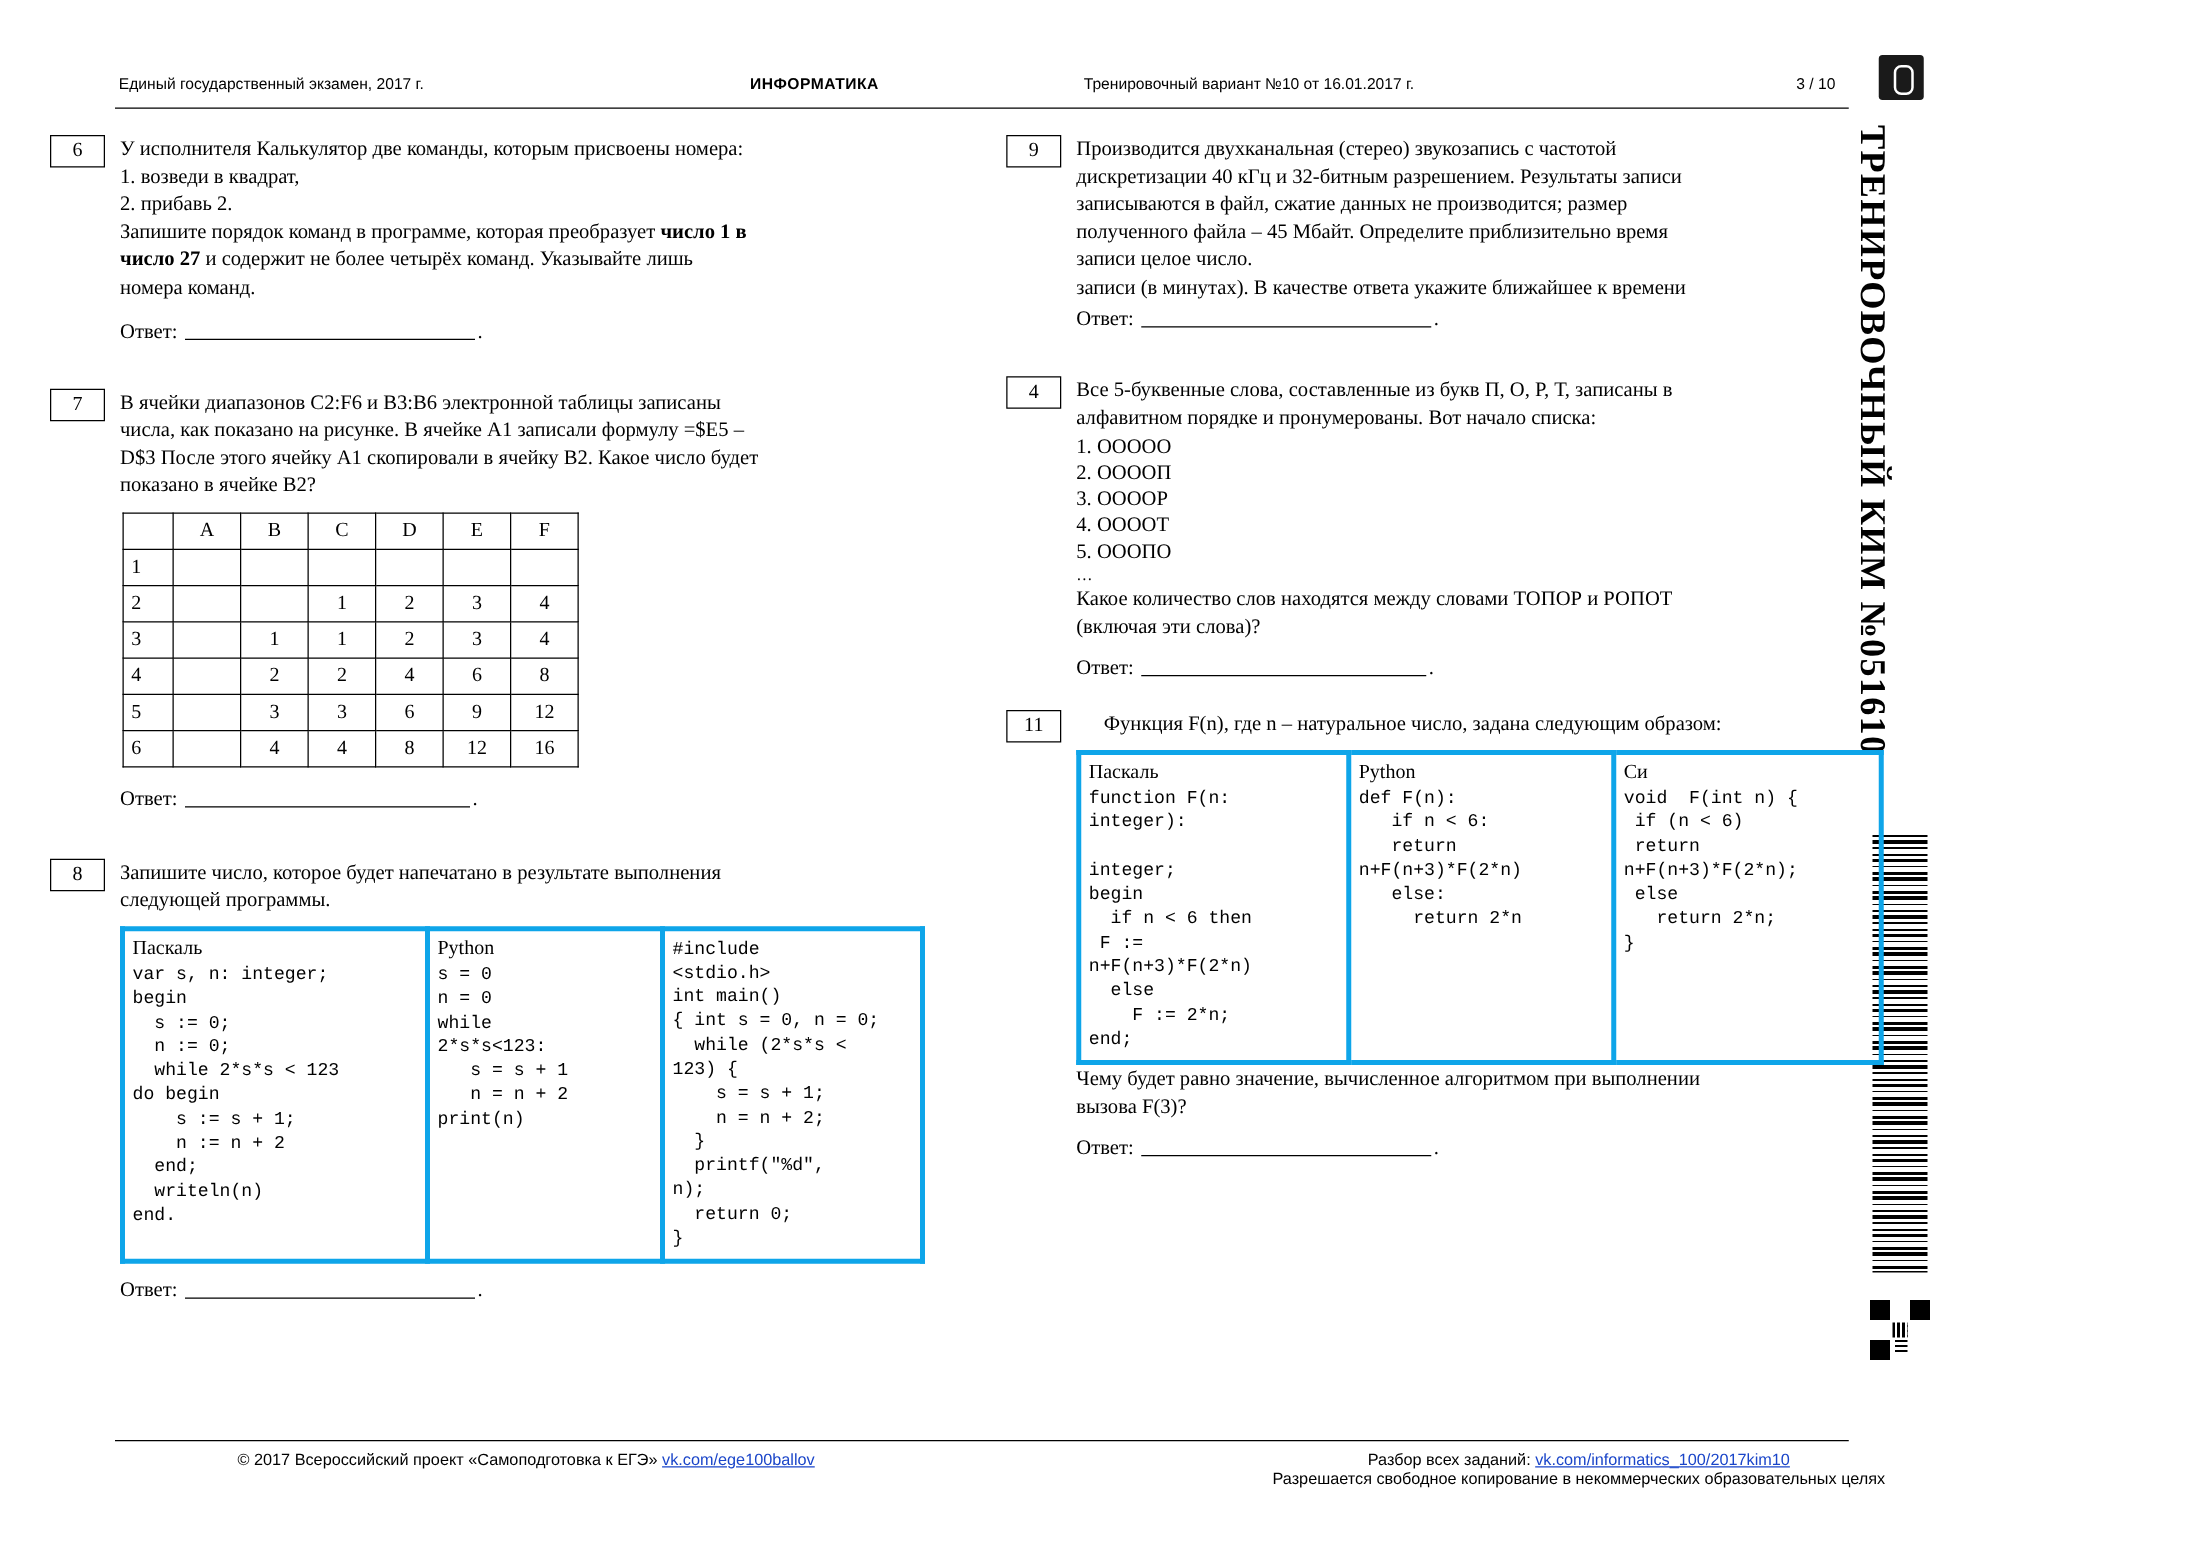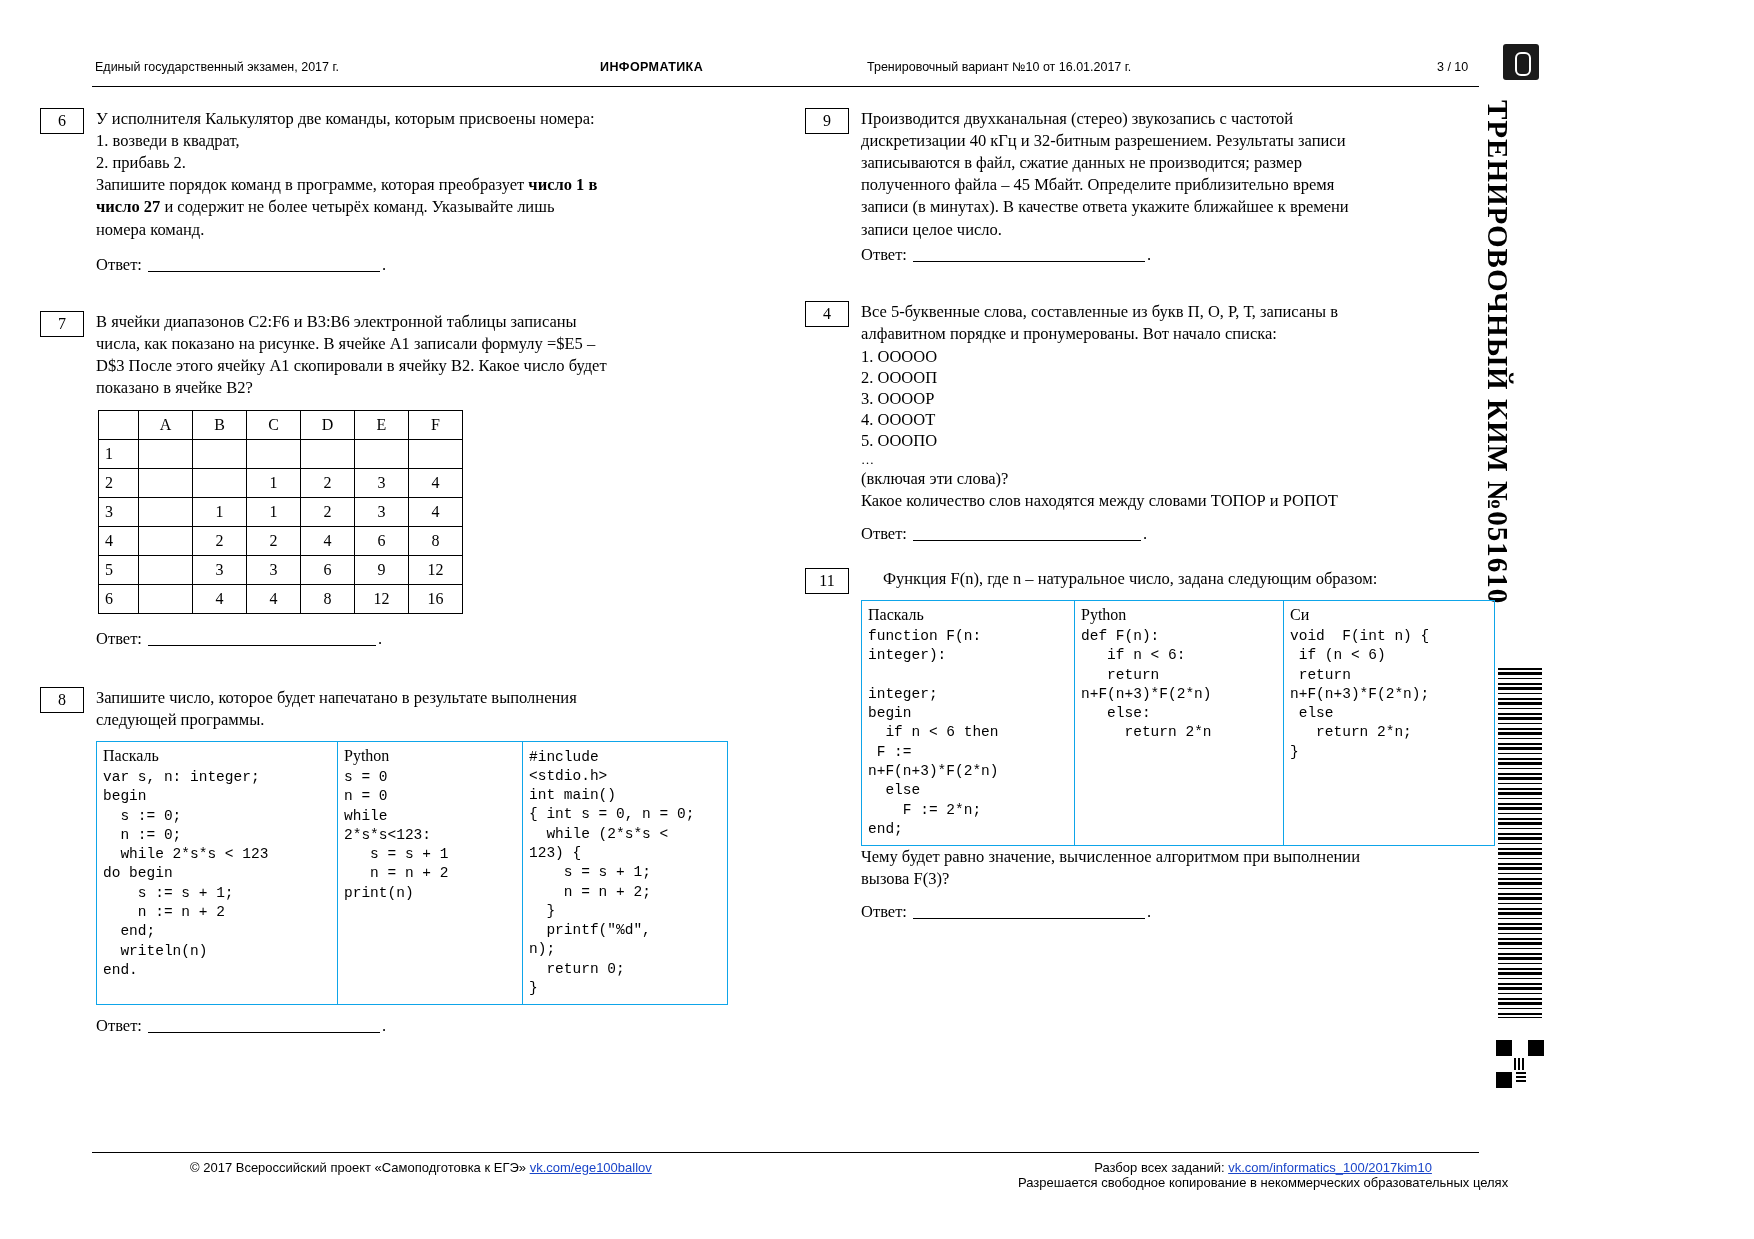--- a/index.html
+++ b/index.html
@@ -66,21 +66,21 @@
   .answer .line{display:inline-block;border-bottom:1px solid #000;height:14px;margin:0 2px -2px 6px;}
 
   
   table.ss{border-collapse:collapse;margin:12px 0 0 58px;font-size:16px;}
   table.ss td,table.ss th{border:1px solid #000;width:51px;height:26px;text-align:center;font-weight:normal;font-family:"Liberation Serif",serif;}
   table.ss td.rh{width:32px;text-align:left;padding-left:6px;}
   table.ss th{font-weight:normal;}
 
   
   table.code{border-collapse:collapse;margin-top:10px;width:100%;table-layout:fixed;}
-  table.code td{border:1px solid #0ea5e9;vertical-align:top;padding:4px 6px 6px 6px;}
+  table.code td{border:4px solid #0ea5e9;vertical-align:top;padding:4px 6px 6px 6px;}
   .code-lang{font-family:"Liberation Serif",serif;font-size:16px;margin-bottom:2px;}
   pre.src{margin:0;font-family:"Liberation Mono",monospace;font-size:14.5px;line-height:1.33;white-space:pre-wrap;word-break:break-word;}
 
   ol.plain{margin:2px 0 0 0;padding-left:0;list-style:none;}
   ol.plain li{margin:0;}
 
   
   .hr-bot{position:absolute;left:92px;top:1152px;width:1387px;height:1px;background:#000;}
   .footer{position:absolute;top:1160px;left:0;width:1754px;font-family:"Liberation Sans",sans-serif;font-size:13px;}
   .f-left{position:absolute;left:190px;top:0;}
@@ -270,43 +270,43 @@
 
   <div class="col col-r">
 
     <div class="task">
       <div class="qnum">9</div>
       <div class="qbody">
         <p>Производится двухканальная (стерео) звукозапись с частотой</p>
         <p>дискретизации 40 кГц и 32-битным разрешением. Результаты записи</p>
         <p>записываются в файл, сжатие данных не производится; размер</p>
         <p>полученного файла – 45 Мбайт. Определите приблизительно время</p>
+        <p>записи целое число.</p>
         <p>записи (в минутах). В качестве ответа укажите ближайшее к времени</p>
-        <p>записи целое число.</p>
       </div>
       <div class="answer" style="margin-top:4px">
         <span class="lbl">Ответ:</span><span class="line" style="width:232px"></span>.
       </div>
     </div>
 
     <div class="task" style="margin-top:36px">
       <div class="qnum">4</div>
       <div class="qbody">
         <p>Все 5-буквенные слова, составленные из букв П, О, Р, Т, записаны в</p>
         <p>алфавитном порядке и пронумерованы. Вот начало списка:</p>
         <ol class="plain">
           <li>1. ООООО</li>
           <li>2. ООООП</li>
           <li>3. ООООР</li>
           <li>4. ООООТ</li>
           <li>5. ОООПО</li>
           <li style="font-size:13px">…</li>
         </ol>
+        <p>Какое количество слов находятся между словами ТОПОР и РОПОТ</p>
         <p>(включая эти слова)?</p>
-        <p>Какое количество слов находятся между словами ТОПОР и РОПОТ</p>
       </div>
       <div class="answer" style="margin-top:12px">
         <span class="lbl">Ответ:</span><span class="line" style="width:228px"></span>.
       </div>
     </div>
 
     <div class="task" style="margin-top:24px">
       <div class="qnum">11</div>
       <div class="qbody">
         <p style="text-indent:22px">Функция F(n), где n – натуральное число, задана следующим образом:</p>

